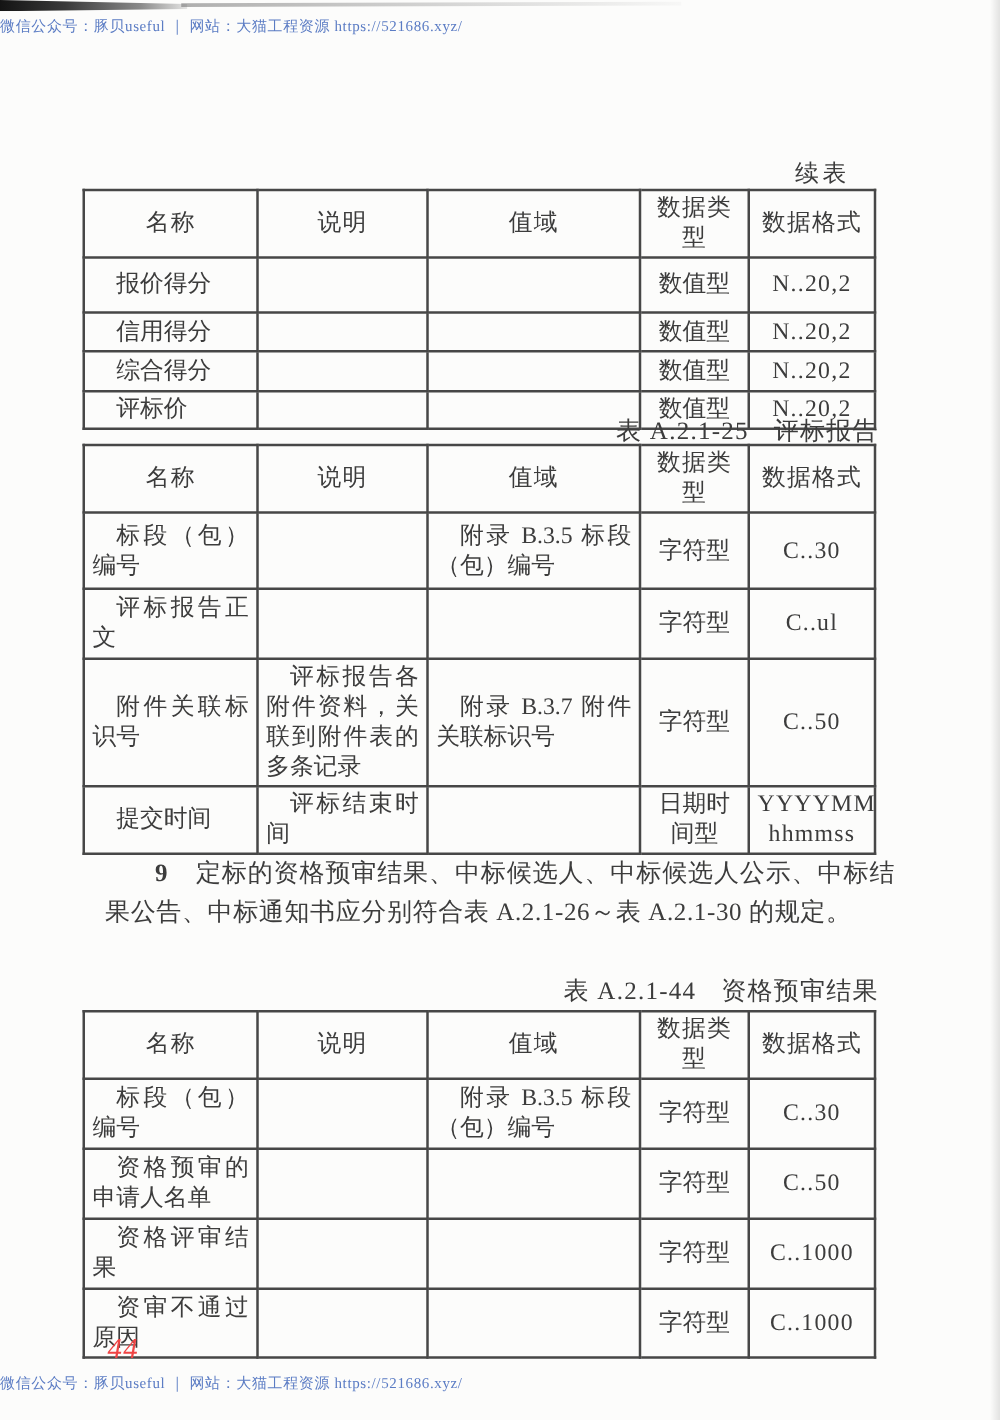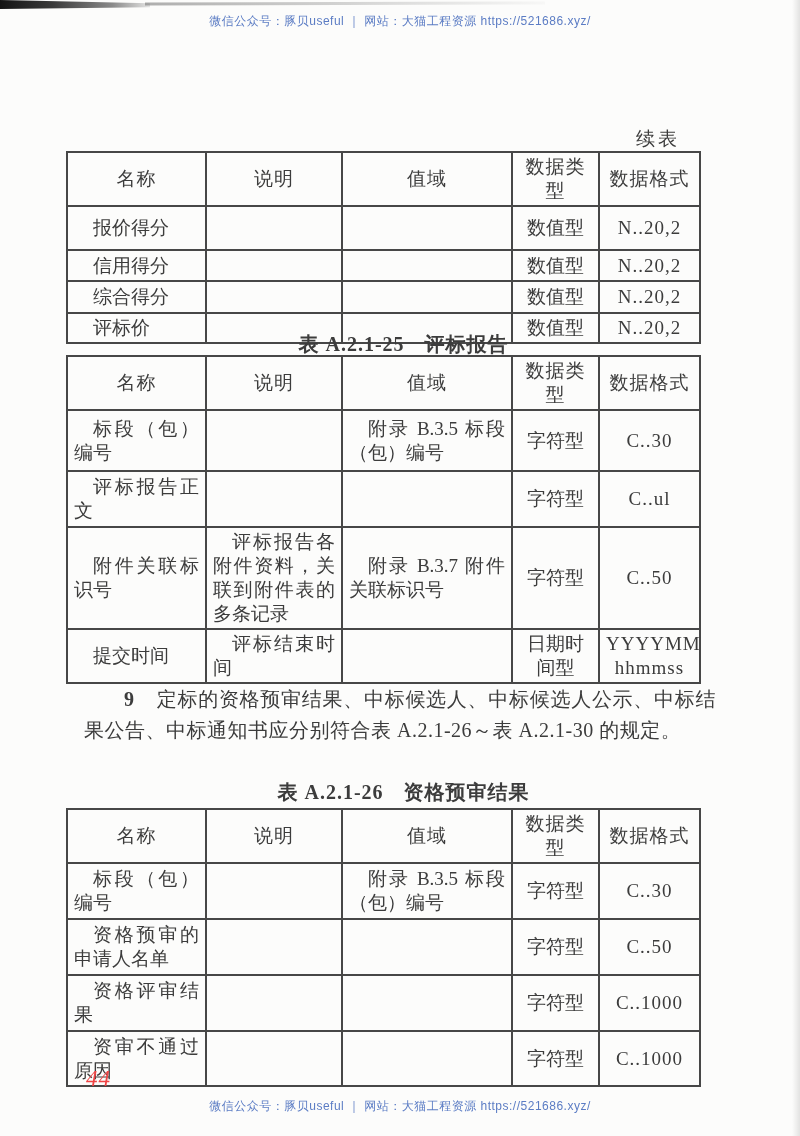--- a/index.html
+++ b/index.html
@@ -18,23 +18,23 @@
     position:absolute; left:0; top:0; width:150px; height:9px;
     background:linear-gradient(to right,#141414 0%,#3a3a3a 35%,#8a8a8a 75%,rgba(160,160,160,0.25) 100%);
     clip-path:polygon(0 0, 100% 35%, 100% 80%, 0 100%);
   }
   .artifact2 {
     position:absolute; left:145px; top:2px; width:400px; height:3px;
     background:linear-gradient(to right, rgba(110,110,110,0.55), rgba(190,190,190,0.08));
     transform:rotate(-0.15deg);
   }
   .wm {
-    position:absolute; left:0; width:100%; text-align:center;
+    position:absolute; left:0; width:100%; text-align:left;
     font-size:12px; letter-spacing:0.5px; color:#5b7cc4;
-    font-family:Liberation Sans, sans-serif;
+    font-family:Liberation Serif, serif;
   }
   .wm-top { top:13px; }
   .wm-bottom { top:1098px; }
   .cont-label {
     position:absolute; top:126px; right:120px;
     font-size:19px; letter-spacing:3px; font-weight:500;
   }
   table.doc {
     position:absolute; left:66px; width:633px;
     border-collapse:collapse; table-layout:fixed;
@@ -48,22 +48,22 @@
   table.doc th { text-align:center; letter-spacing:1px; }
   td.c-name, td.c-desc, td.c-domain {
     text-align:justify; text-justify:inter-character;
     text-indent:1em; padding-left:5px; padding-right:8px;
   }
   td.c-dtype { text-align:center; padding:2px 5px; }
   td.c-format {
     text-align:center; font-size:17px; letter-spacing:1px; padding:2px 2px;margin-top:24px;
   }
   .caption {
-    position:absolute; left:87px; width:633px; text-align:center;
-    font-size:20px; font-weight:700; letter-spacing:1px;
+    position:absolute; left:70px; width:633px; text-align:right;
+    font-size:20px; font-weight:400; letter-spacing:1px;
   }
   .cap-25 { top:331px; } .cap-26 { top:779px; }
   .caption .cap-title { margin-left:1em; }
   .para {
     position:absolute; left:84px; top:684px; width:632px;
     font-size:20px; line-height:31px; text-align:justify;
     text-indent:2em; letter-spacing:0.5px;
   }
   .para .pnum { font-weight:700; margin-right:1.1em; }
   .pageno {
@@ -180,21 +180,21 @@
       <td class="c-format">YYYYMMDD hhmmss</td>
     </tr>
   </tbody>
     </table>
 
   <p class="para">
     <span class="pnum">9</span><span>定标的资格预审结果、中标候选人、中标候选人公示、中标结果公告、中标通知书应分别符合表 A.2.1-26～表 A.2.1-30 的规定。</span>
   </p>
 
   <div class="caption cap-26">
-    <span>表 A.2.1-26</span><span class="cap-title">资格预审结果</span>
+    <span>表 A.2.1-44</span><span class="cap-title">资格预审结果</span>
   </div>
 
   <table class="doc t3">
     <colgroup>
         <col style="width:139px">
         <col style="width:136px">
         <col style="width:170px">
         <col style="width:87px">
         <col style="width:101px">
       </colgroup>

